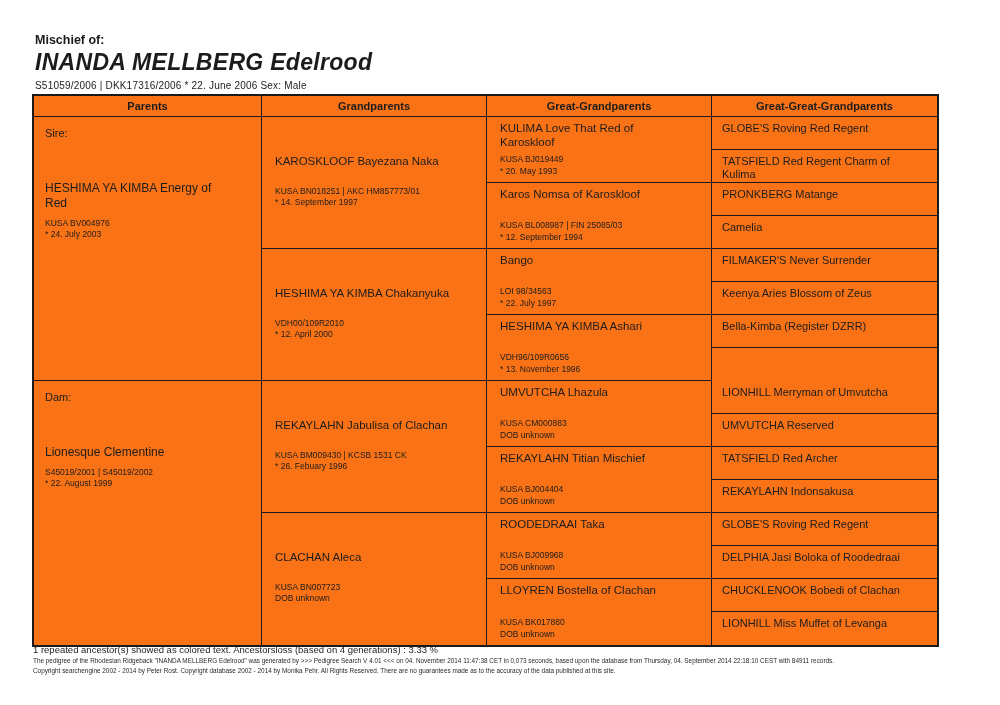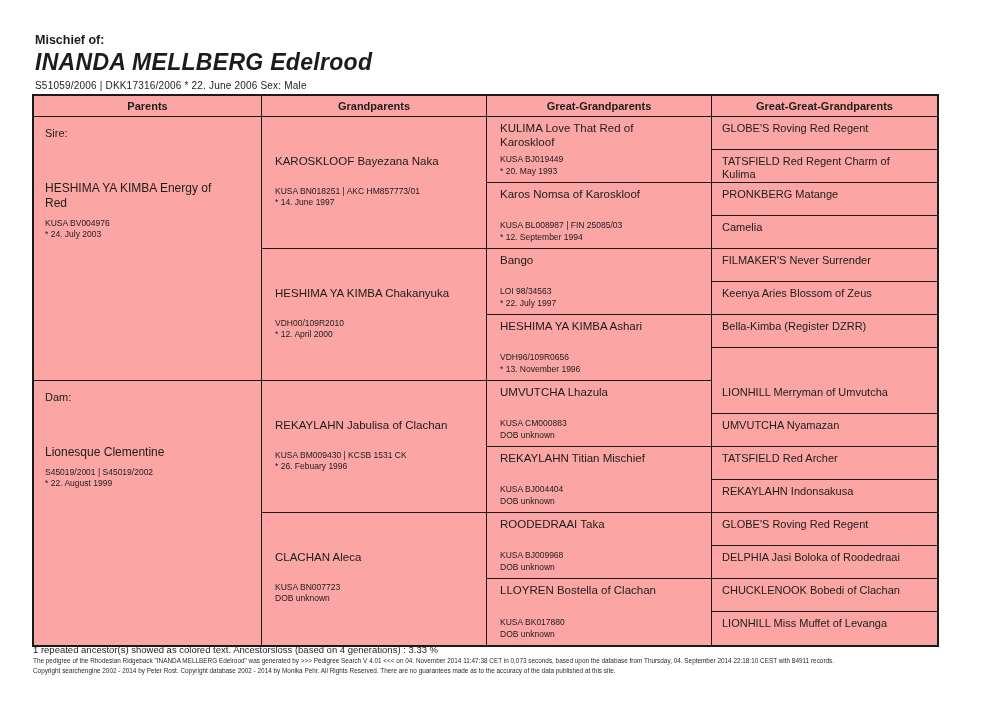--- a/index.html
+++ b/index.html
@@ -15,21 +15,21 @@
   .pedigree-label { font-size:12.5px; font-weight:bold; }
   .dog-title { font-size:23px; font-weight:bold; font-style:italic; margin-top:2px; letter-spacing:.3px; }
   .dog-sub { font-size:10px; margin-top:4px; letter-spacing:.2px; }
 
   .ptable {
     position:absolute; left:32px; top:94px;
     display:grid;
     grid-template-columns:228px 225px 225px 225px;
     grid-template-rows:21px repeat(16, 33px);
     border:2px solid #1a1a1a;
-    background:#fca5a5;
+    background:#f97316;
   }
   .cell { border-right:1.5px solid #1a1a1a; border-bottom:1.5px solid #1a1a1a; overflow:hidden; }
   .last-col { border-right:none; }
   .last-row { border-bottom:none; }
 
   .th { display:flex; align-items:center; justify-content:center;
         font-size:11px; font-weight:bold; }
 
   .gc1 { grid-column:1; } .gc2 { grid-column:2; }
   .gc3 { grid-column:3; } .gc4 { grid-column:4; }
@@ -75,21 +75,21 @@
     <div class="name">HESHIMA YA KIMBA Energy of Red</div>
     <div class="regblock">
       <div>KUSA BV004976</div>
       <div>* 24. July 2003</div>
     </div>
   </div>
   <div class="cell gp-cell gc2 rs4">
     <div class="name">KAROSKLOOF Bayezana Naka</div>
     <div class="regblock">
       <div>KUSA BN018251 | AKC HM857773/01</div>
-      <div>* 14. June 1997</div>
+      <div>* 14. September 1997</div>
     </div>
   </div>
   <div class="cell gg-cell gc3 rs2">
     <div class="name">KULIMA Love That Red of Karoskloof</div>
     <div class="regblock">
       <div>KUSA BJ019449</div>
       <div>* 20. May 1993</div>
     </div>
   </div>
   <div class="cell ggg-cell gc4 last-col">GLOBE'S Roving Red Regent</div>
@@ -147,21 +147,21 @@
     </div>
   </div>
   <div class="cell gg-cell gc3 rs2">
     <div class="name">UMVUTCHA Lhazula</div>
     <div class="regblock">
       <div>KUSA CM000883</div>
       <div>DOB unknown</div>
     </div>
   </div>
   <div class="cell ggg-cell gc4 last-col">LIONHILL Merryman of Umvutcha</div>
-  <div class="cell ggg-cell gc4 last-col">UMVUTCHA Nyamazan</div>
+  <div class="cell ggg-cell gc4 last-col">UMVUTCHA Reserved</div>
 
   <div class="cell gg-cell gc3 rs2">
     <div class="name">REKAYLAHN Titian Mischief</div>
     <div class="regblock">
       <div>KUSA BJ004404</div>
       <div>DOB unknown</div>
     </div>
   </div>
   <div class="cell ggg-cell gc4 last-col">TATSFIELD Red Archer</div>
   <div class="cell ggg-cell gc4 last-col">REKAYLAHN Indonsakusa</div>

